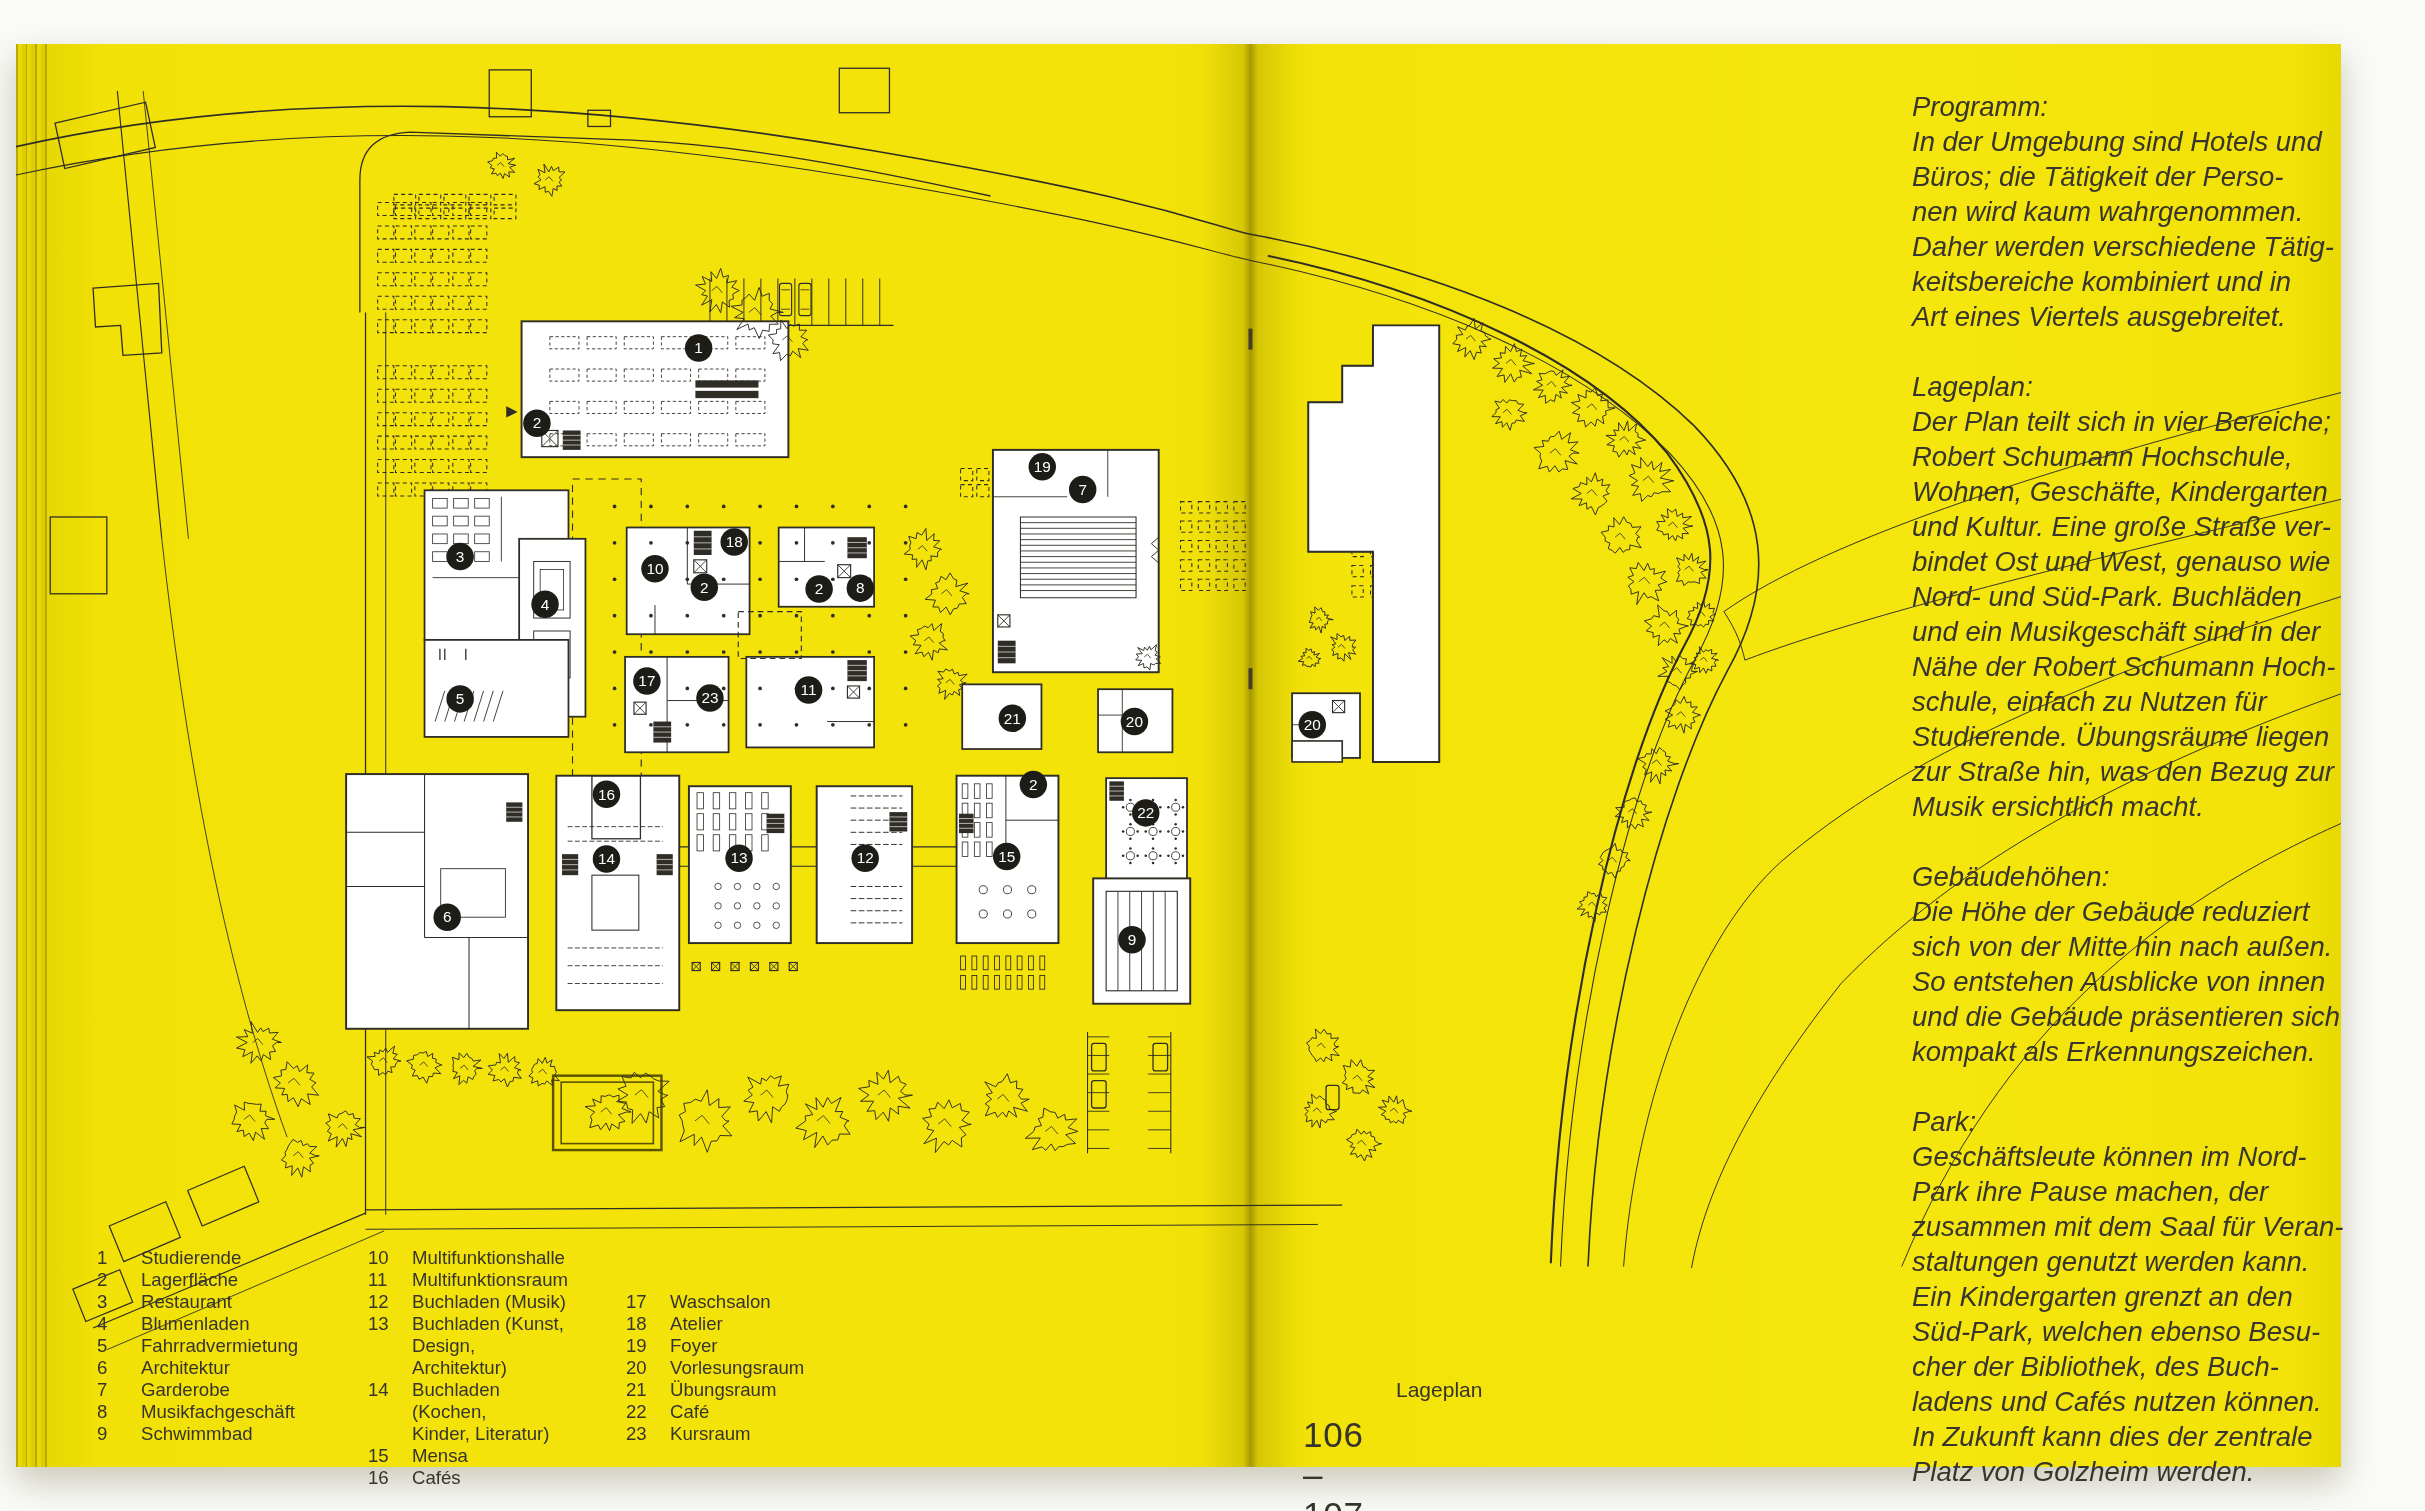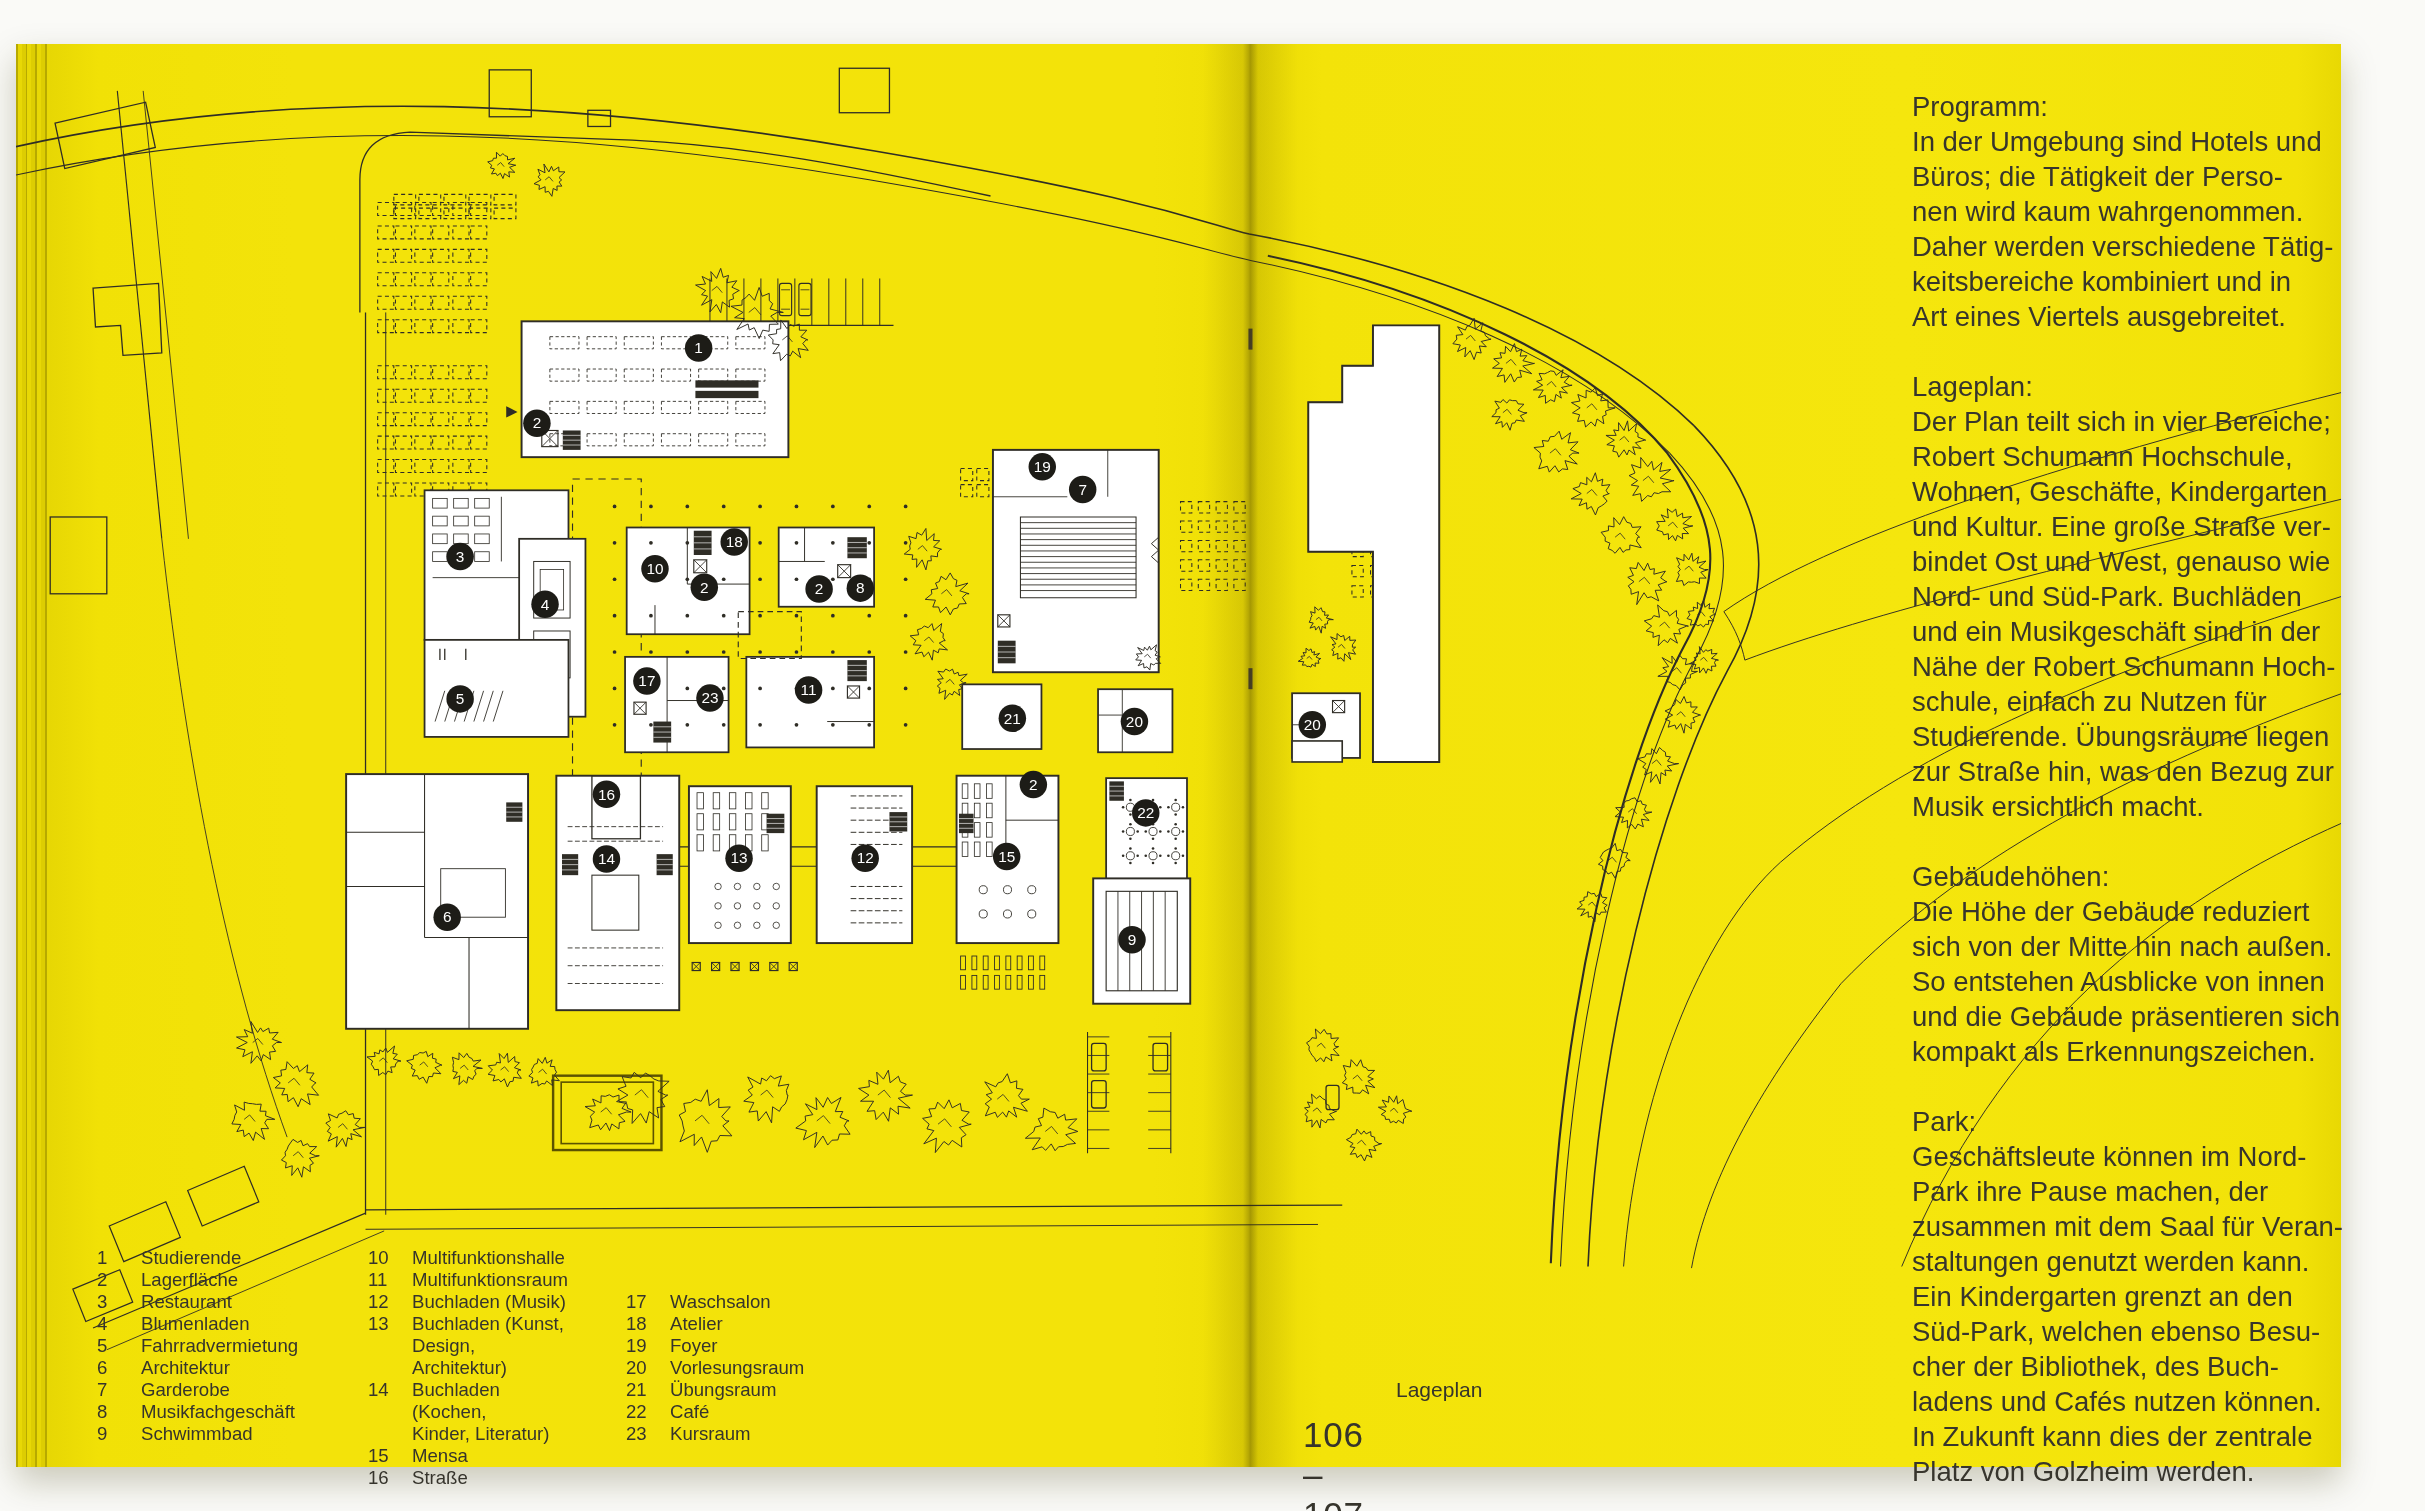--- a/index.html
+++ b/index.html
@@ -16,21 +16,21 @@
       background:linear-gradient(90deg,rgba(95,82,0,0) 0,rgba(95,82,0,.16) 42%,rgba(60,50,0,.38) 50%,rgba(95,82,0,.14) 58%,rgba(95,82,0,0) 100%);}
   svg.map{position:absolute;left:0;top:0;}
   .legend{position:absolute;left:0;top:0;color:#36342c;}
   .legend-col{position:absolute;top:1203px;font-size:18.6px;line-height:22px;}
   .legend-row{display:grid;grid-template-columns:44px auto;white-space:pre-line;}
   .folio{position:absolute;color:#36342c;}
   .folio-pages{position:absolute;left:1287px;top:1323px;font-size:35px;letter-spacing:0.8px;margin-top:48px;}
   .folio-section{position:absolute;left:1380px;top:1334px;font-size:21px;}
   .textcol{position:absolute;left:1896px;top:45px;width:433px;color:#37352d;
            font-size:27.5px;line-height:35px;}
-  .textcol p{margin:0 0 35px 0;white-space:pre-line;}
+  .textcol p{margin:0 0 35px 0;white-space:pre-line;font-style:italic;}
 </style>
 </head>
 <body>
 
 <div class="scene">
   <div class="book">
     <div class="page-edges"></div>
     <div class="page page-left"></div>
     <div class="page page-right"></div>
 
@@ -868,21 +868,21 @@
         </div>
         <div class="legend-col" style="left: 352px;">
           <div class="legend-row"><span>10</span><span>Multifunktionshalle</span></div>
           <div class="legend-row"><span>11</span><span>Multifunktionsraum</span></div>
           <div class="legend-row"><span>12</span><span>Buchladen (Musik)</span></div>
           <div class="legend-row"><span>13</span><span>Buchladen (Kunst,
 Design, Architektur)</span></div>
           <div class="legend-row"><span>14</span><span>Buchladen (Kochen,
 Kinder, Literatur)</span></div>
           <div class="legend-row"><span>15</span><span>Mensa</span></div>
-          <div class="legend-row"><span>16</span><span>Straße</span></div>
+          <div class="legend-row"><span>16</span><span>Cafés</span></div>
         </div>
         <div class="legend-col" style="left: 610px; padding-top: 44px;">
           <div class="legend-row"><span>17</span><span>Waschsalon</span></div>
           <div class="legend-row"><span>18</span><span>Atelier</span></div>
           <div class="legend-row"><span>19</span><span>Foyer</span></div>
           <div class="legend-row"><span>20</span><span>Vorlesungsraum</span></div>
           <div class="legend-row"><span>21</span><span>Übungsraum</span></div>
           <div class="legend-row"><span>22</span><span>Café</span></div>
           <div class="legend-row"><span>23</span><span>Kursraum</span></div>
         </div>

